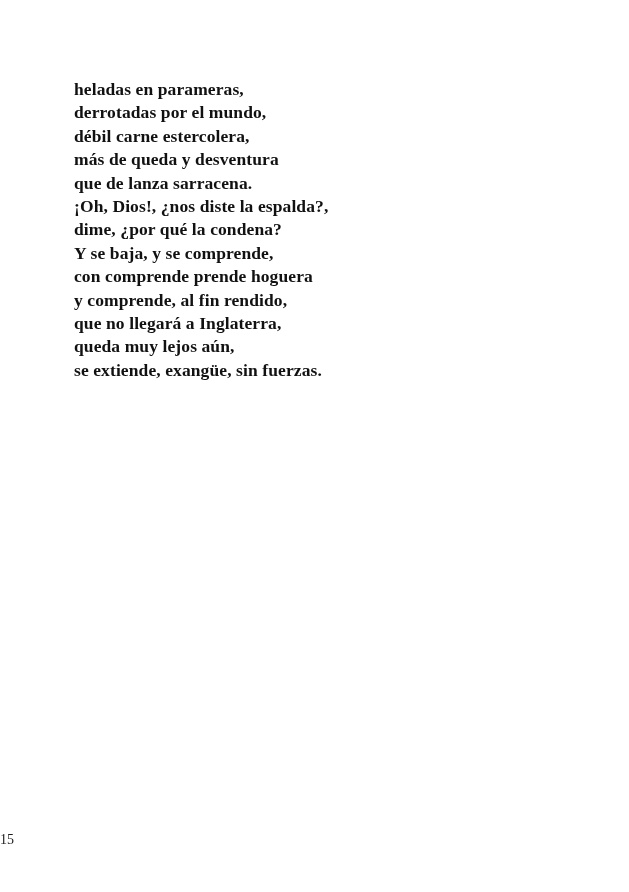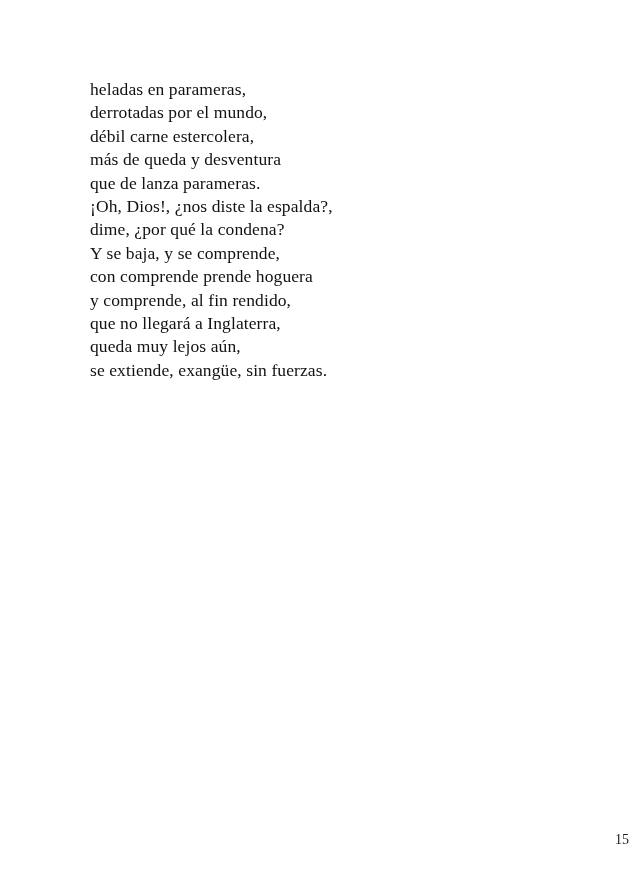--- a/index.html
+++ b/index.html
@@ -15,54 +15,55 @@
     overflow: hidden;
   }
   .page {
     position: relative;
     width: 629px;
     height: 892px;
     background: #ffffff;
   }
   .poem-block {
     position: absolute;
-    left: 90px;
+    left: 74px;
     top: 78px;
     width: 470px;
+    font-weight: bold;
   }
   .poem-line {
     font-family: "Liberation Serif", serif;
     font-size: 17.5px;
     line-height: 23.4px;
     color: #111111;
     white-space: pre;
     letter-spacing: 0.1px;
   }
   .page-number {
     position: absolute;
     left: 0;
     right: 0;
     top: 832px;
-    text-align: right;
+    text-align: left;
     font-family: "Liberation Serif", serif;
     font-size: 14px;
     color: #1a1a1a;
   }
 </style>
 </head>
 <body>
 
 <div class="page">
 
   <div class="poem-block">
     <div class="poem-line">heladas en parameras,</div>
     <div class="poem-line">derrotadas por el mundo,</div>
     <div class="poem-line">débil carne estercolera,</div>
     <div class="poem-line">más de queda y desventura</div>
-    <div class="poem-line">que de lanza parameras.</div>
+    <div class="poem-line">que de lanza sarracena.</div>
     <div class="poem-line">¡Oh, Dios!, ¿nos diste la espalda?,</div>
     <div class="poem-line">dime, ¿por qué la condena?</div>
     <div class="poem-line">Y se baja, y se comprende,</div>
     <div class="poem-line">con comprende prende hoguera</div>
     <div class="poem-line">y comprende, al fin rendido,</div>
     <div class="poem-line">que no llegará a Inglaterra,</div>
     <div class="poem-line">queda muy lejos aún,</div>
     <div class="poem-line">se extiende, exangüe, sin fuerzas.</div>
   </div>
 

